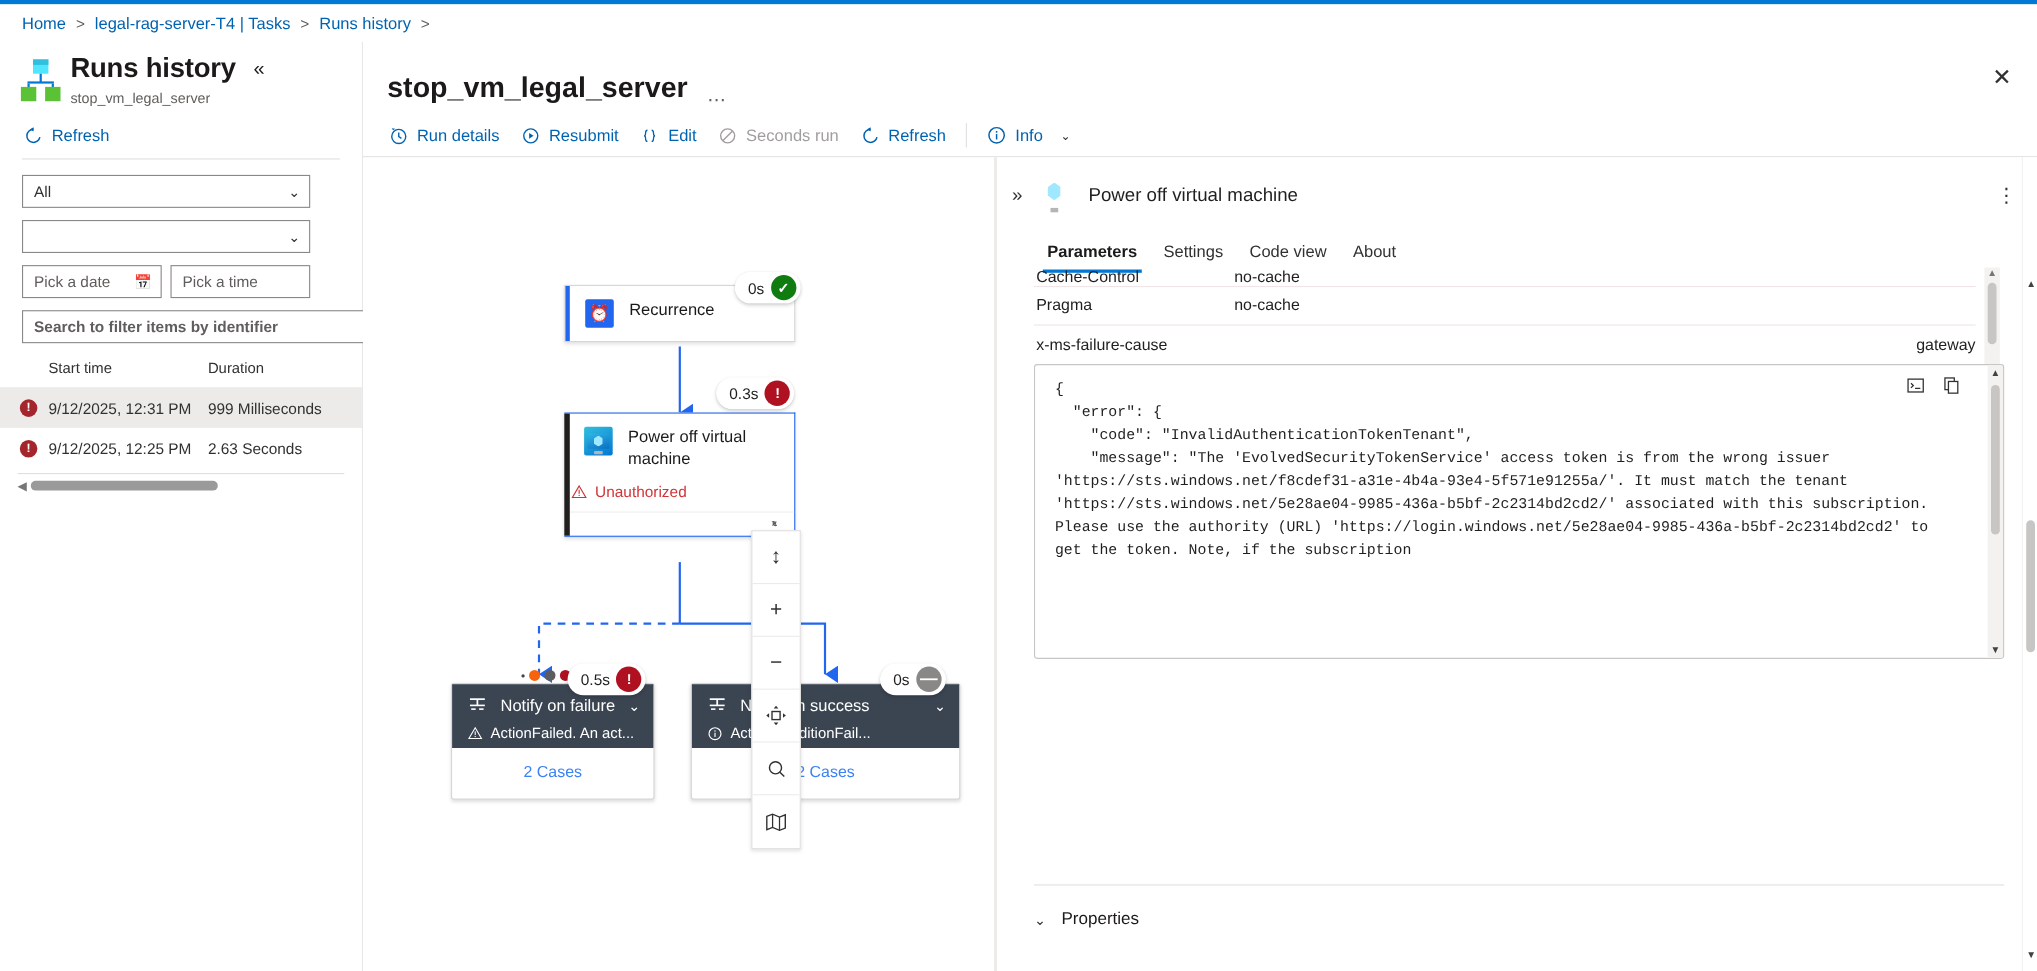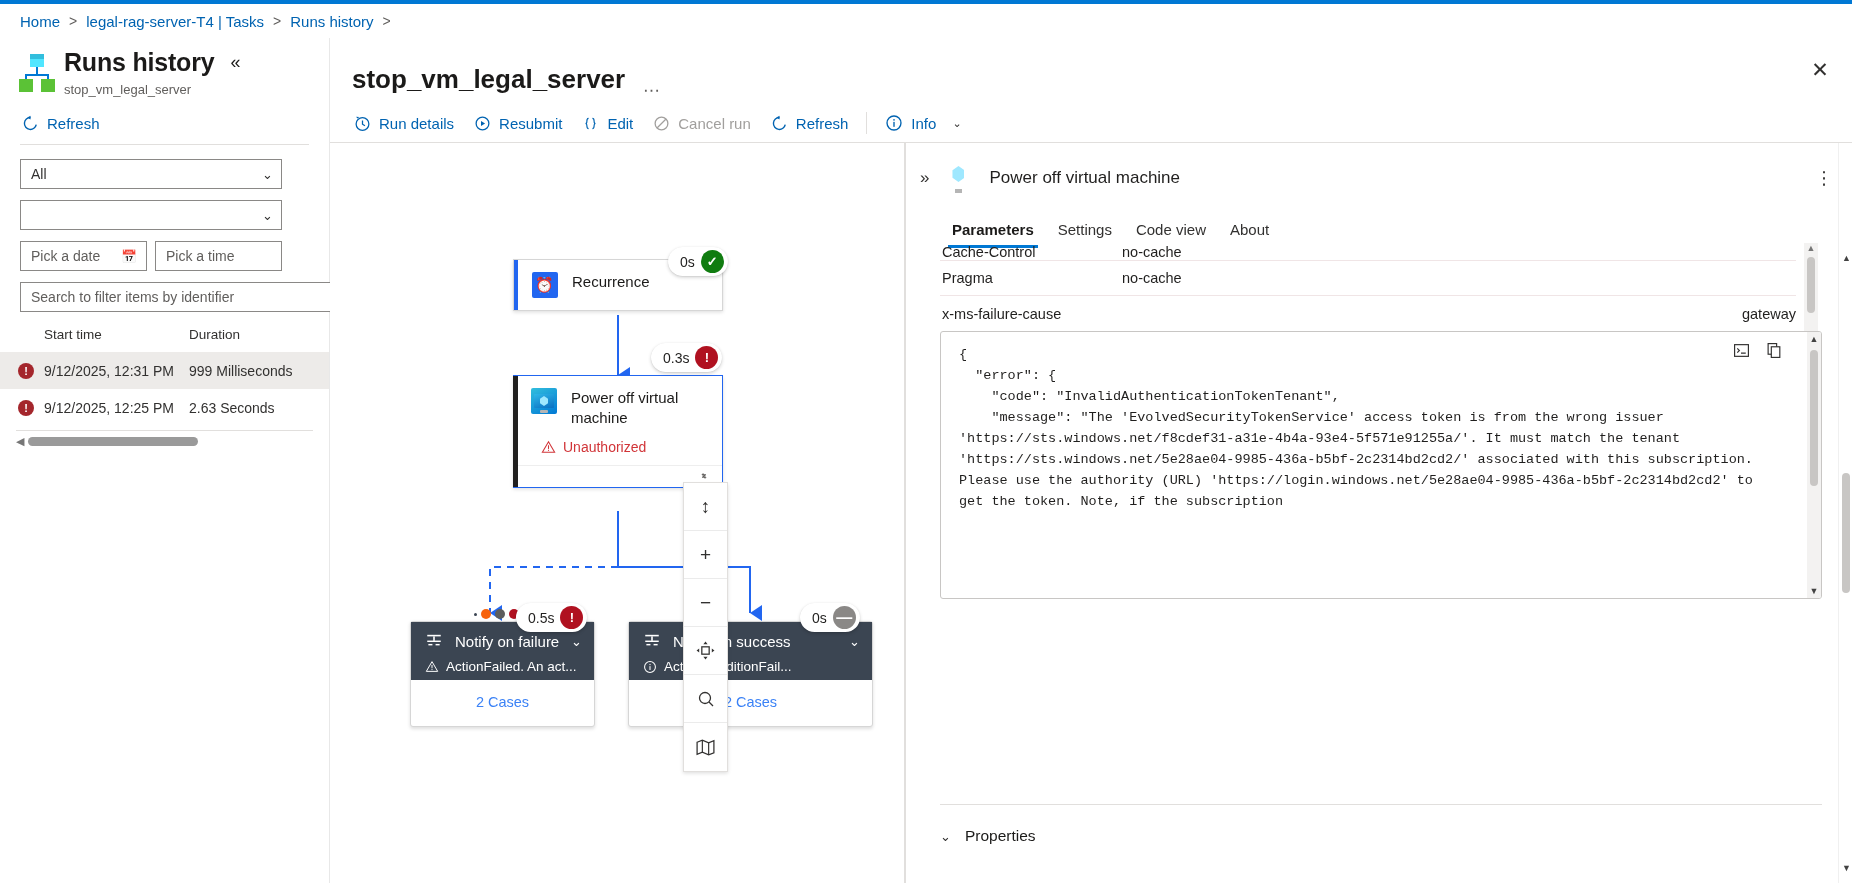--- a/index.html
+++ b/index.html
@@ -55,21 +55,21 @@
     width: 262px; height: 30px; border: 1px solid #8a8886; background: #fff;
     display: flex; align-items: center; padding: 0 8px 0 10px; font-size: 14px;
     margin-bottom: 11px; color: #323130; position: relative;
   }
   .fld .chev { margin-left: auto; color: #323130; font-size: 13px; }
   .fld.placeholder { color: #605e5c; }
   .row2 { display: flex; gap: 8px; }
   .fld.date { width: 127px; margin-bottom: 11px; }
   .fld.time { width: 127px; margin-bottom: 11px; }
   .cal-icon { margin-left: auto; color: #605e5c; font-size: 13px; }
-  .fld.search { width: 343px; }
+  .fld.search { width: 343px; font-weight: bold; }
   
   .runs-table { margin-top: 10px; }
   .runs-head {
     display: flex; font-size: 13.5px; font-weight: 400; color: #323130;
     padding: 4px 0 10px 44px; border-bottom: 0px;
   }
   .runs-head .c1 { width: 145px; }
   .runs-row {
     display: flex; align-items: center; height: 37px; font-size: 14px; color: #323130;
     padding-left: 18px; cursor: pointer;
@@ -129,21 +129,21 @@
   .node-inner { display: flex; align-items: flex-start; padding: 12px 12px 12px 18px; }
   .node-ico { width: 26px; height: 26px; flex: 0 0 26px; margin-right: 14px; border-radius: 2px; position: relative;}
   .ico-clock { background: #2266f0; display:flex; align-items:center; justify-content:center; color:#fff; font-size:15px;}
   .ico-vm { background: linear-gradient(150deg,#32bedd,#0078d4); display:flex;align-items:center;justify-content:center;}
   .ico-vm .screen { width:20px; height:14px; background: linear-gradient(160deg,#2fb7e8,#0a6fc2); border-radius:1px; position:relative;}
   .ico-vm .screen:after{content:''; position:absolute; left:6px; top:2px; width:8px;height:10px; background:#9fe8ff; clip-path: polygon(50% 0,100% 27%,100% 73%,50% 100%,0 73%,0 27%);}
   .ico-vm .foot { position:absolute; bottom:1px; left:9px; width:8px;height:3px;background:#b5b5b5;border-radius:1px;}
   .node-title { font-size: 15px; color: #1b1a19; line-height: 1.35; max-width: 150px; }
   .node-err {
     display: flex; align-items: center; gap: 7px; color: #d13438; font-size: 14px;
-    padding: 0 12px 10px 28px; margin-top: -2px;
+    padding: 0 12px 10px 6px; margin-top: -2px;
   }
   .node-footer { border-top: 1px solid #eee; height: 22px; display:flex; align-items:center; justify-content:flex-end; padding-right:10px;}
   .badge {
     position: absolute; display: flex; align-items: center; gap: 6px; background: #fff;
     border-radius: 18px; padding: 3px 4px 3px 12px; font-size: 14px; color: #201f1e;
     box-shadow: 0 1.6px 3.6px rgba(0,0,0,.18), 0 .3px .9px rgba(0,0,0,.12); z-index: 6;
   }
   .dot {
     width: 23px; height: 23px; border-radius: 50%; display: flex; align-items: center;
     justify-content: center; color: #fff; font-size: 13px; font-weight: 700;
@@ -362,21 +362,21 @@
           <path d="M6.2 3.2c-1.6 0-1.6 1.6-1.6 2.6s0 2.2-1.3 2.2c1.3 0 1.3 1.2 1.3 2.2s0 2.6 1.6 2.6" fill="none" stroke="#0063b1" stroke-width="1.1"></path>
           <path d="M9.8 3.2c1.6 0 1.6 1.6 1.6 2.6s0 2.2 1.3 2.2c-1.3 0-1.3 1.2-1.3 2.2s0 2.6-1.6 2.6" fill="none" stroke="#0063b1" stroke-width="1.1"></path>
         </svg>
         <span>Edit</span>
       </div>
       <div class="tb-item disabled">
         <svg width="17" height="17" viewBox="0 0 16 16">
           <circle cx="8" cy="8" r="6" fill="none" stroke="#a19f9d" stroke-width="1.2"></circle>
           <line x1="4" y1="12" x2="12" y2="4" stroke="#a19f9d" stroke-width="1.2"></line>
         </svg>
-        <span>Cancel run</span>
+        <span>Seconds run</span>
       </div>
       <div class="tb-item">
         <svg width="17" height="17" viewBox="0 0 16 16">
           <path d="M8 2.4A5.6 5.6 0 1 0 13.4 9" fill="none" stroke="#0063b1" stroke-width="1.3"></path>
           <path d="M8 0.6 L8 4.2 L5 2.4 Z" fill="#0063b1"></path>
         </svg>
         <span>Refresh</span>
       </div>
       <div class="tb-sep"></div>
       <div class="tb-item">

